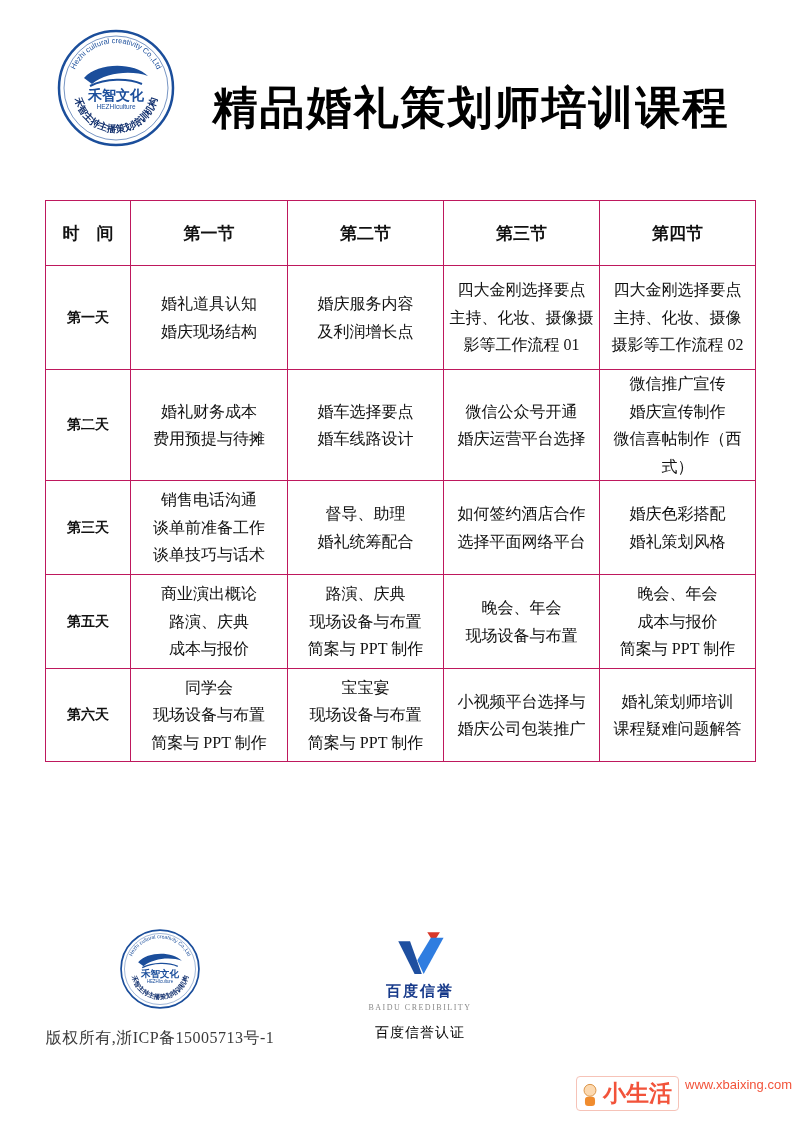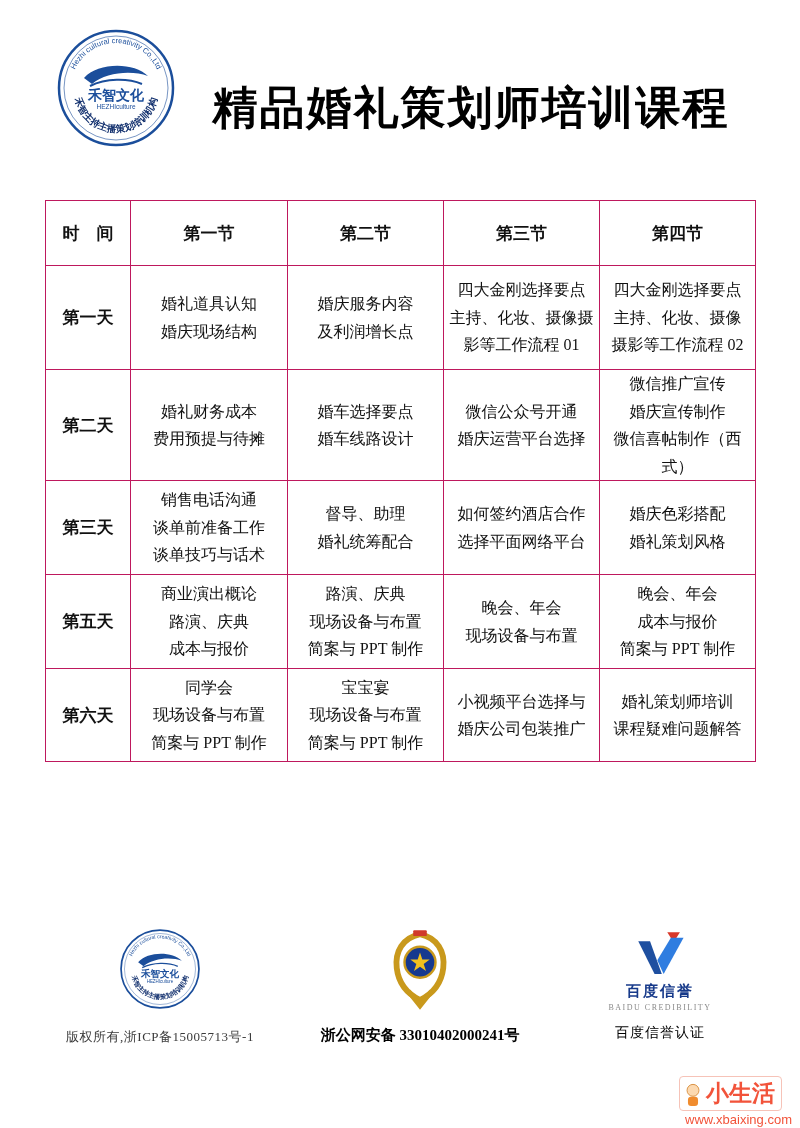--- a/index.html
+++ b/index.html
@@ -29,46 +29,46 @@
     border-collapse:collapse; table-layout:fixed;
     margin-left:45px; width:710px;
   }
   table.course th, table.course td {
     border:1px solid #be185d;
     text-align:center; vertical-align:middle; padding:0 4px;
   }
   table.course thead th {
     height:64px; font-size:17px; font-weight:bold;
   }
-  td.day { font-weight:bold; font-size:17px; }
+  td.day { font-weight:bold; font-size:14px; }
   td.course-cell { font-size:16px; line-height:1.72; white-space:pre-line; }
   tbody tr:nth-child(1){ height:104px; }
   tbody tr:nth-child(2){ height:95px; }
   tbody tr:nth-child(3){ height:94px; }
   tbody tr:nth-child(4){ height:94px; }
   tbody tr:nth-child(5){ height:93px; }
   tbody tr:nth-child(6){ height:98px; }
 
   
   .footer {
     position:absolute; left:0; top:928px; width:800px;
     display:grid; grid-template-columns:320px 200px 280px;
   }
   .footer-col { display:flex; flex-direction:column; align-items:center; }
   .footer-logo-wrap { width:82px; height:82px; }
-  .copyright-text { margin-top:18px; font-size:13px; color:#3a3a3a; letter-spacing:0.5px; }
+  .copyright-text { margin-top:18px; font-size:16px; color:#3a3a3a; letter-spacing:0.5px; }
   .police-record-text { margin-top:14px; font-size:15px; font-weight:bold; color:#000; }
   .baidu-name { margin-top:2px; font-size:15px; font-weight:bold; color:#173a8a; letter-spacing:2px; }
   .baidu-en { font-size:8px; color:#8a8a8a; letter-spacing:1.5px; margin-top:2px; }
   .baidu-cert { margin-top:12px; font-size:14px; font-weight:normal; color:#000; letter-spacing:1px; }
 
   
   .watermark {
     position:absolute; right:8px; top:1076px;
-    display:flex; flex-direction:column; align-items:flex-start;
+    display:flex; flex-direction:row; align-items:flex-start;
   }
   .watermark-top {
     display:flex; align-items:center; gap:2px;
     border:1px solid #f6c3b8; border-radius:4px; padding:1px 6px 1px 2px;
     background:#fff;
   }
   .watermark-name { color:#f2533a; font-weight:bold; font-size:23px; font-family:"Liberation Sans", sans-serif; }
   .watermark-url { color:#f2533a; font-size:13px; margin-top:1px; margin-left:6px; font-family:"Liberation Sans", sans-serif; }
 </style>
 </head>
@@ -200,30 +200,20 @@
         </text>
         <path d="M28,50 C42,34 78,34 92,48 C76,42 50,44 36,56 Z" fill="#1b4e9b"></path>
         <path d="M34,58 C50,50 72,50 86,56" fill="none" stroke="#1b4e9b" stroke-width="2"></path>
         <text x="60" y="72" text-anchor="middle" font-size="14" font-weight="bold" fill="#1b4e9b">禾智文化</text>
         <text x="60" y="81" text-anchor="middle" font-size="6.5" fill="#1b4e9b" font-family="Liberation Sans, sans-serif">HEZHIculture</text>
       </svg>
     </div>
     <div class="copyright-text">版权所有,浙ICP备15005713号-1</div>
   </div>
 
-  <div class="footer-col">
-    <svg width="62" height="84" viewBox="0 0 64 84">
-      <path d="M32 5 C14 9 6 23 8 40 C10 57 20 67 32 73 C44 67 54 57 56 40 C58 23 50 9 32 5 Z" fill="none" stroke="#c9991c" stroke-width="6"></path>
-      <rect x="25" y="1" width="14" height="6" rx="1" fill="#d03a2a"></rect>
-      <circle cx="32" cy="34" r="16" fill="#16398f" stroke="#c9991c" stroke-width="2.5"></circle>
-      <polygon points="32,24 34.4,31.2 42,31.2 35.8,35.8 38.2,43 32,38.6 25.8,43 28.2,35.8 22,31.2 29.6,31.2" fill="#f2c11d"></polygon>
-      <path d="M20 64 L32 79 L44 64" fill="none" stroke="#c9991c" stroke-width="5"></path>
-    </svg>
-    <div class="police-record-text">浙公网安备 33010402000241号</div>
-  </div>
 
   <div class="footer-col">
     <svg width="58" height="52" viewBox="0 0 64 52">
       <polygon points="40,2 54,2 47,13" fill="#d8382a"></polygon>
       <polygon points="44,8 58,8 36,48 29,33" fill="#2f7de0"></polygon>
       <polygon points="8,12 21,12 34,48 26,48" fill="#1e4fa0"></polygon>
     </svg>
     <div class="baidu-name">百度信誉</div>
     <div class="baidu-en">BAIDU CREDIBILITY</div>
     <div class="baidu-cert">百度信誉认证</div>

